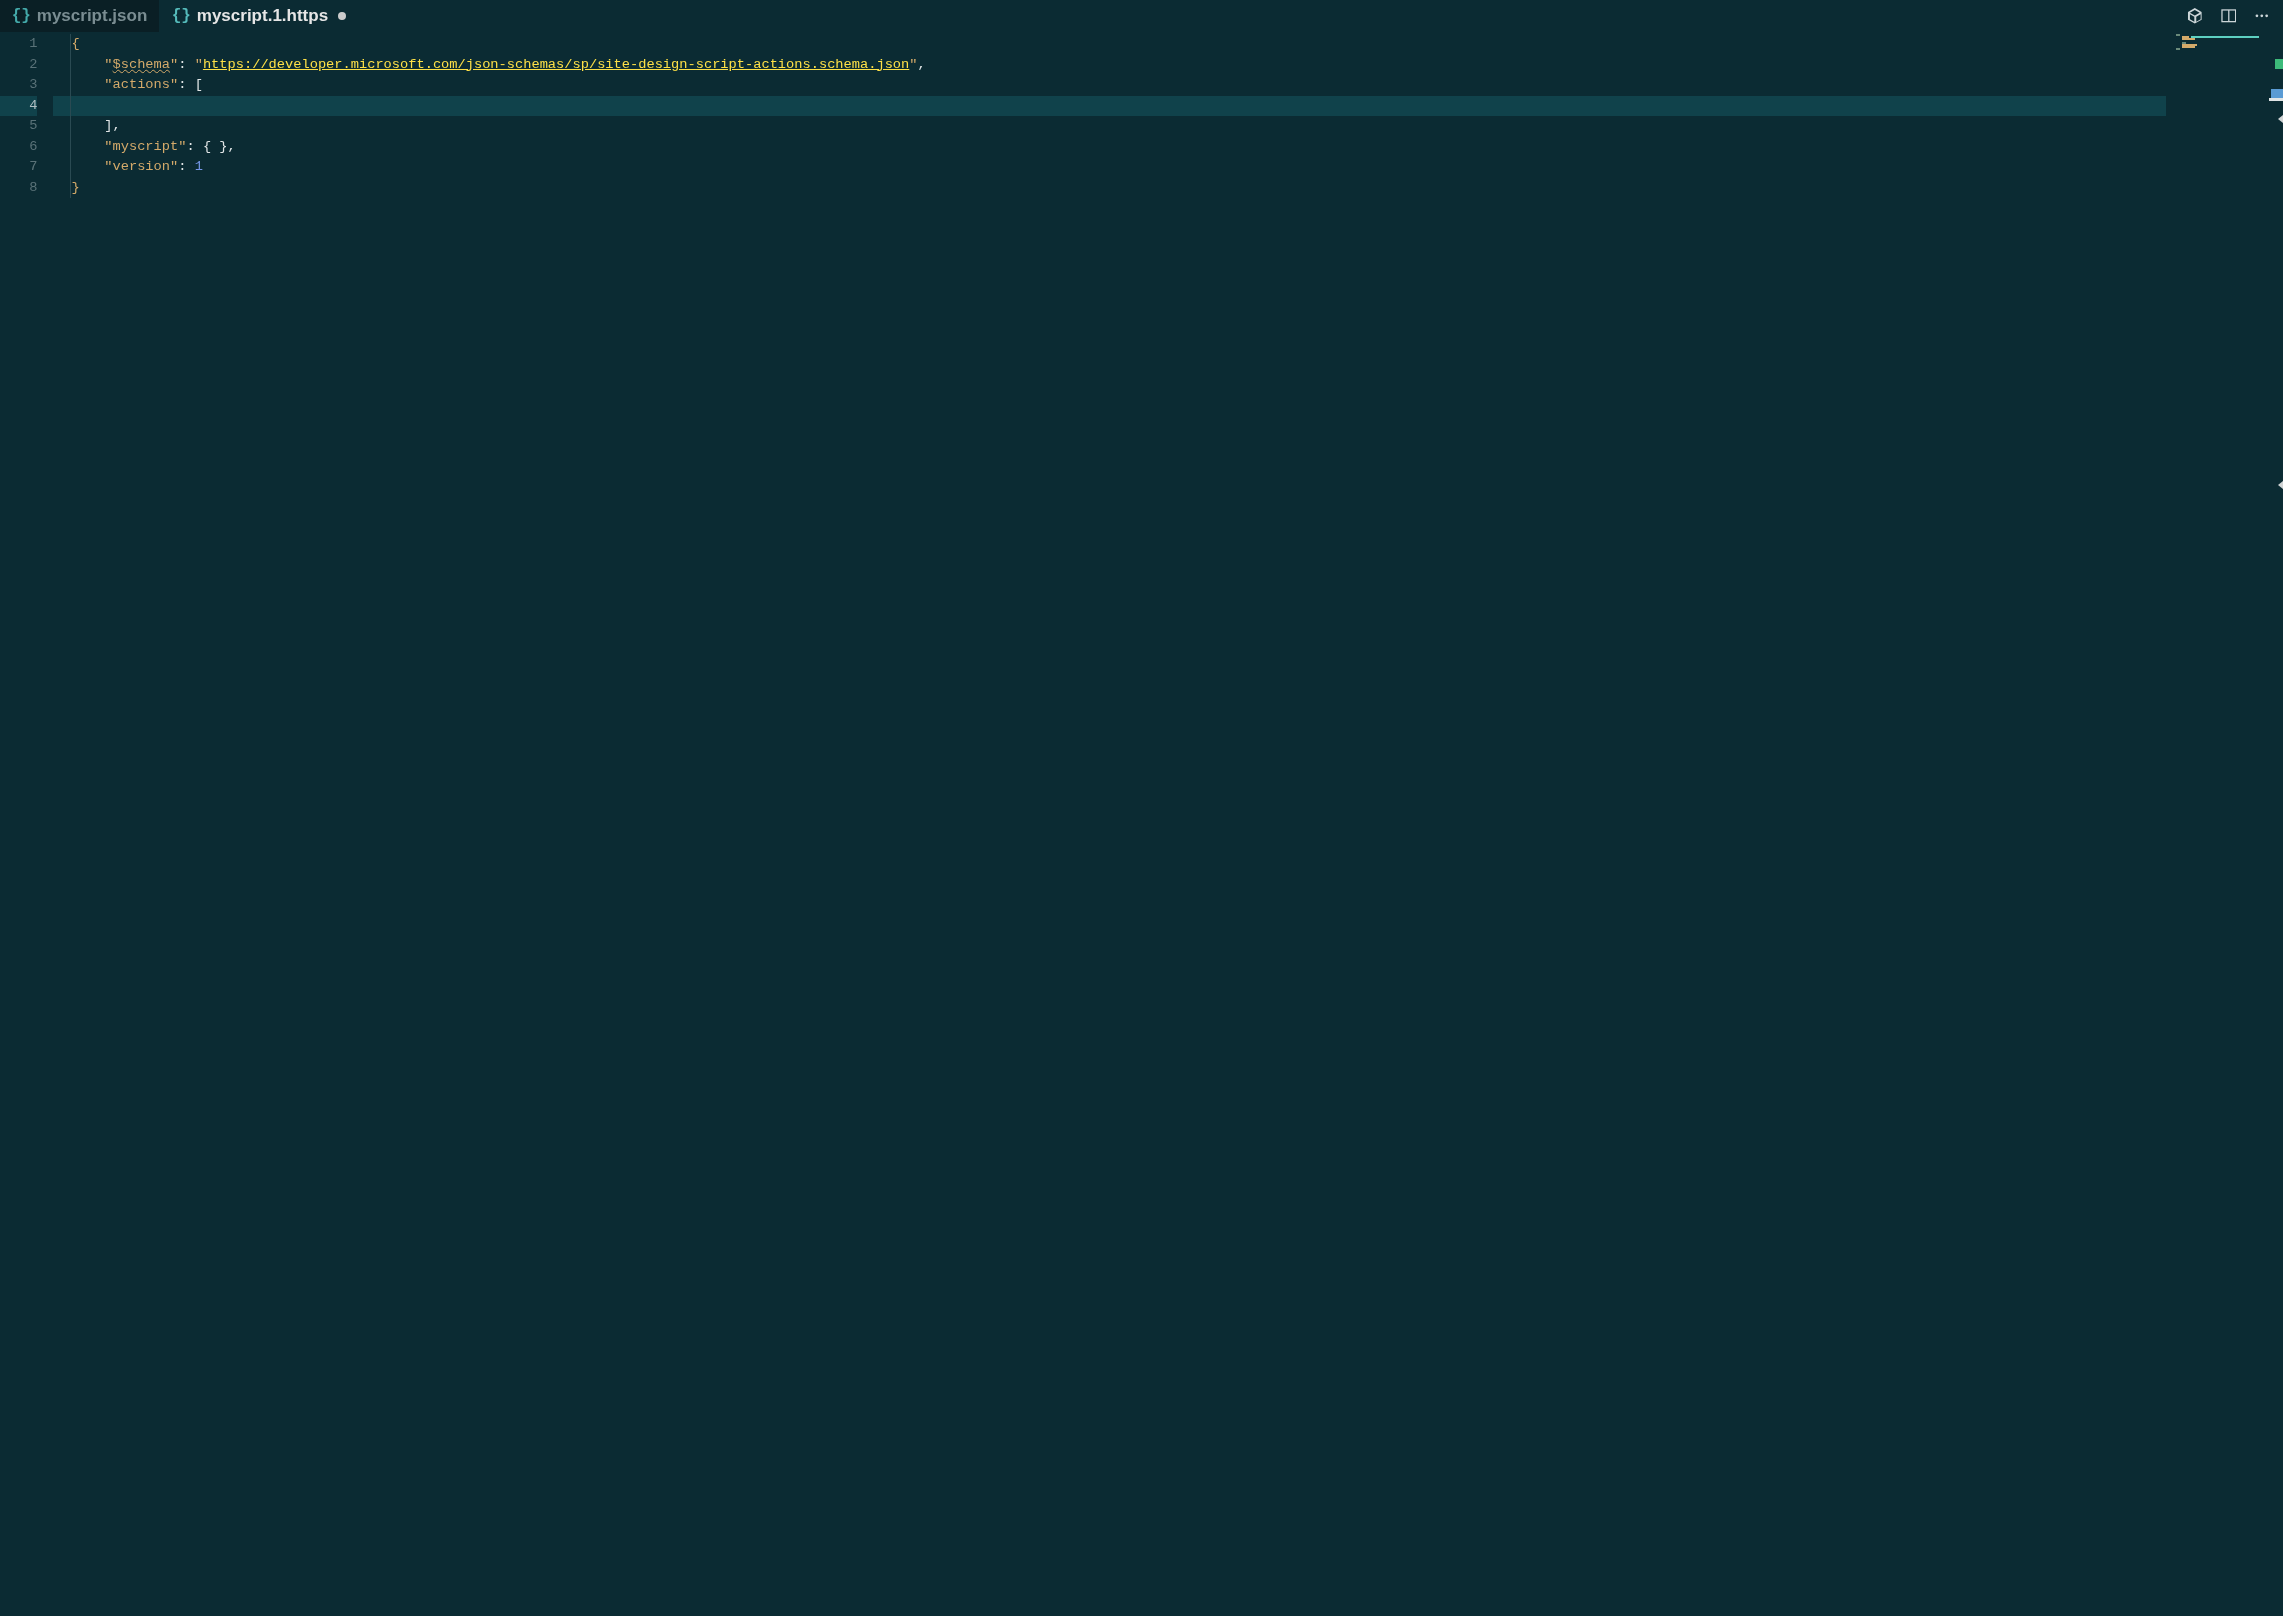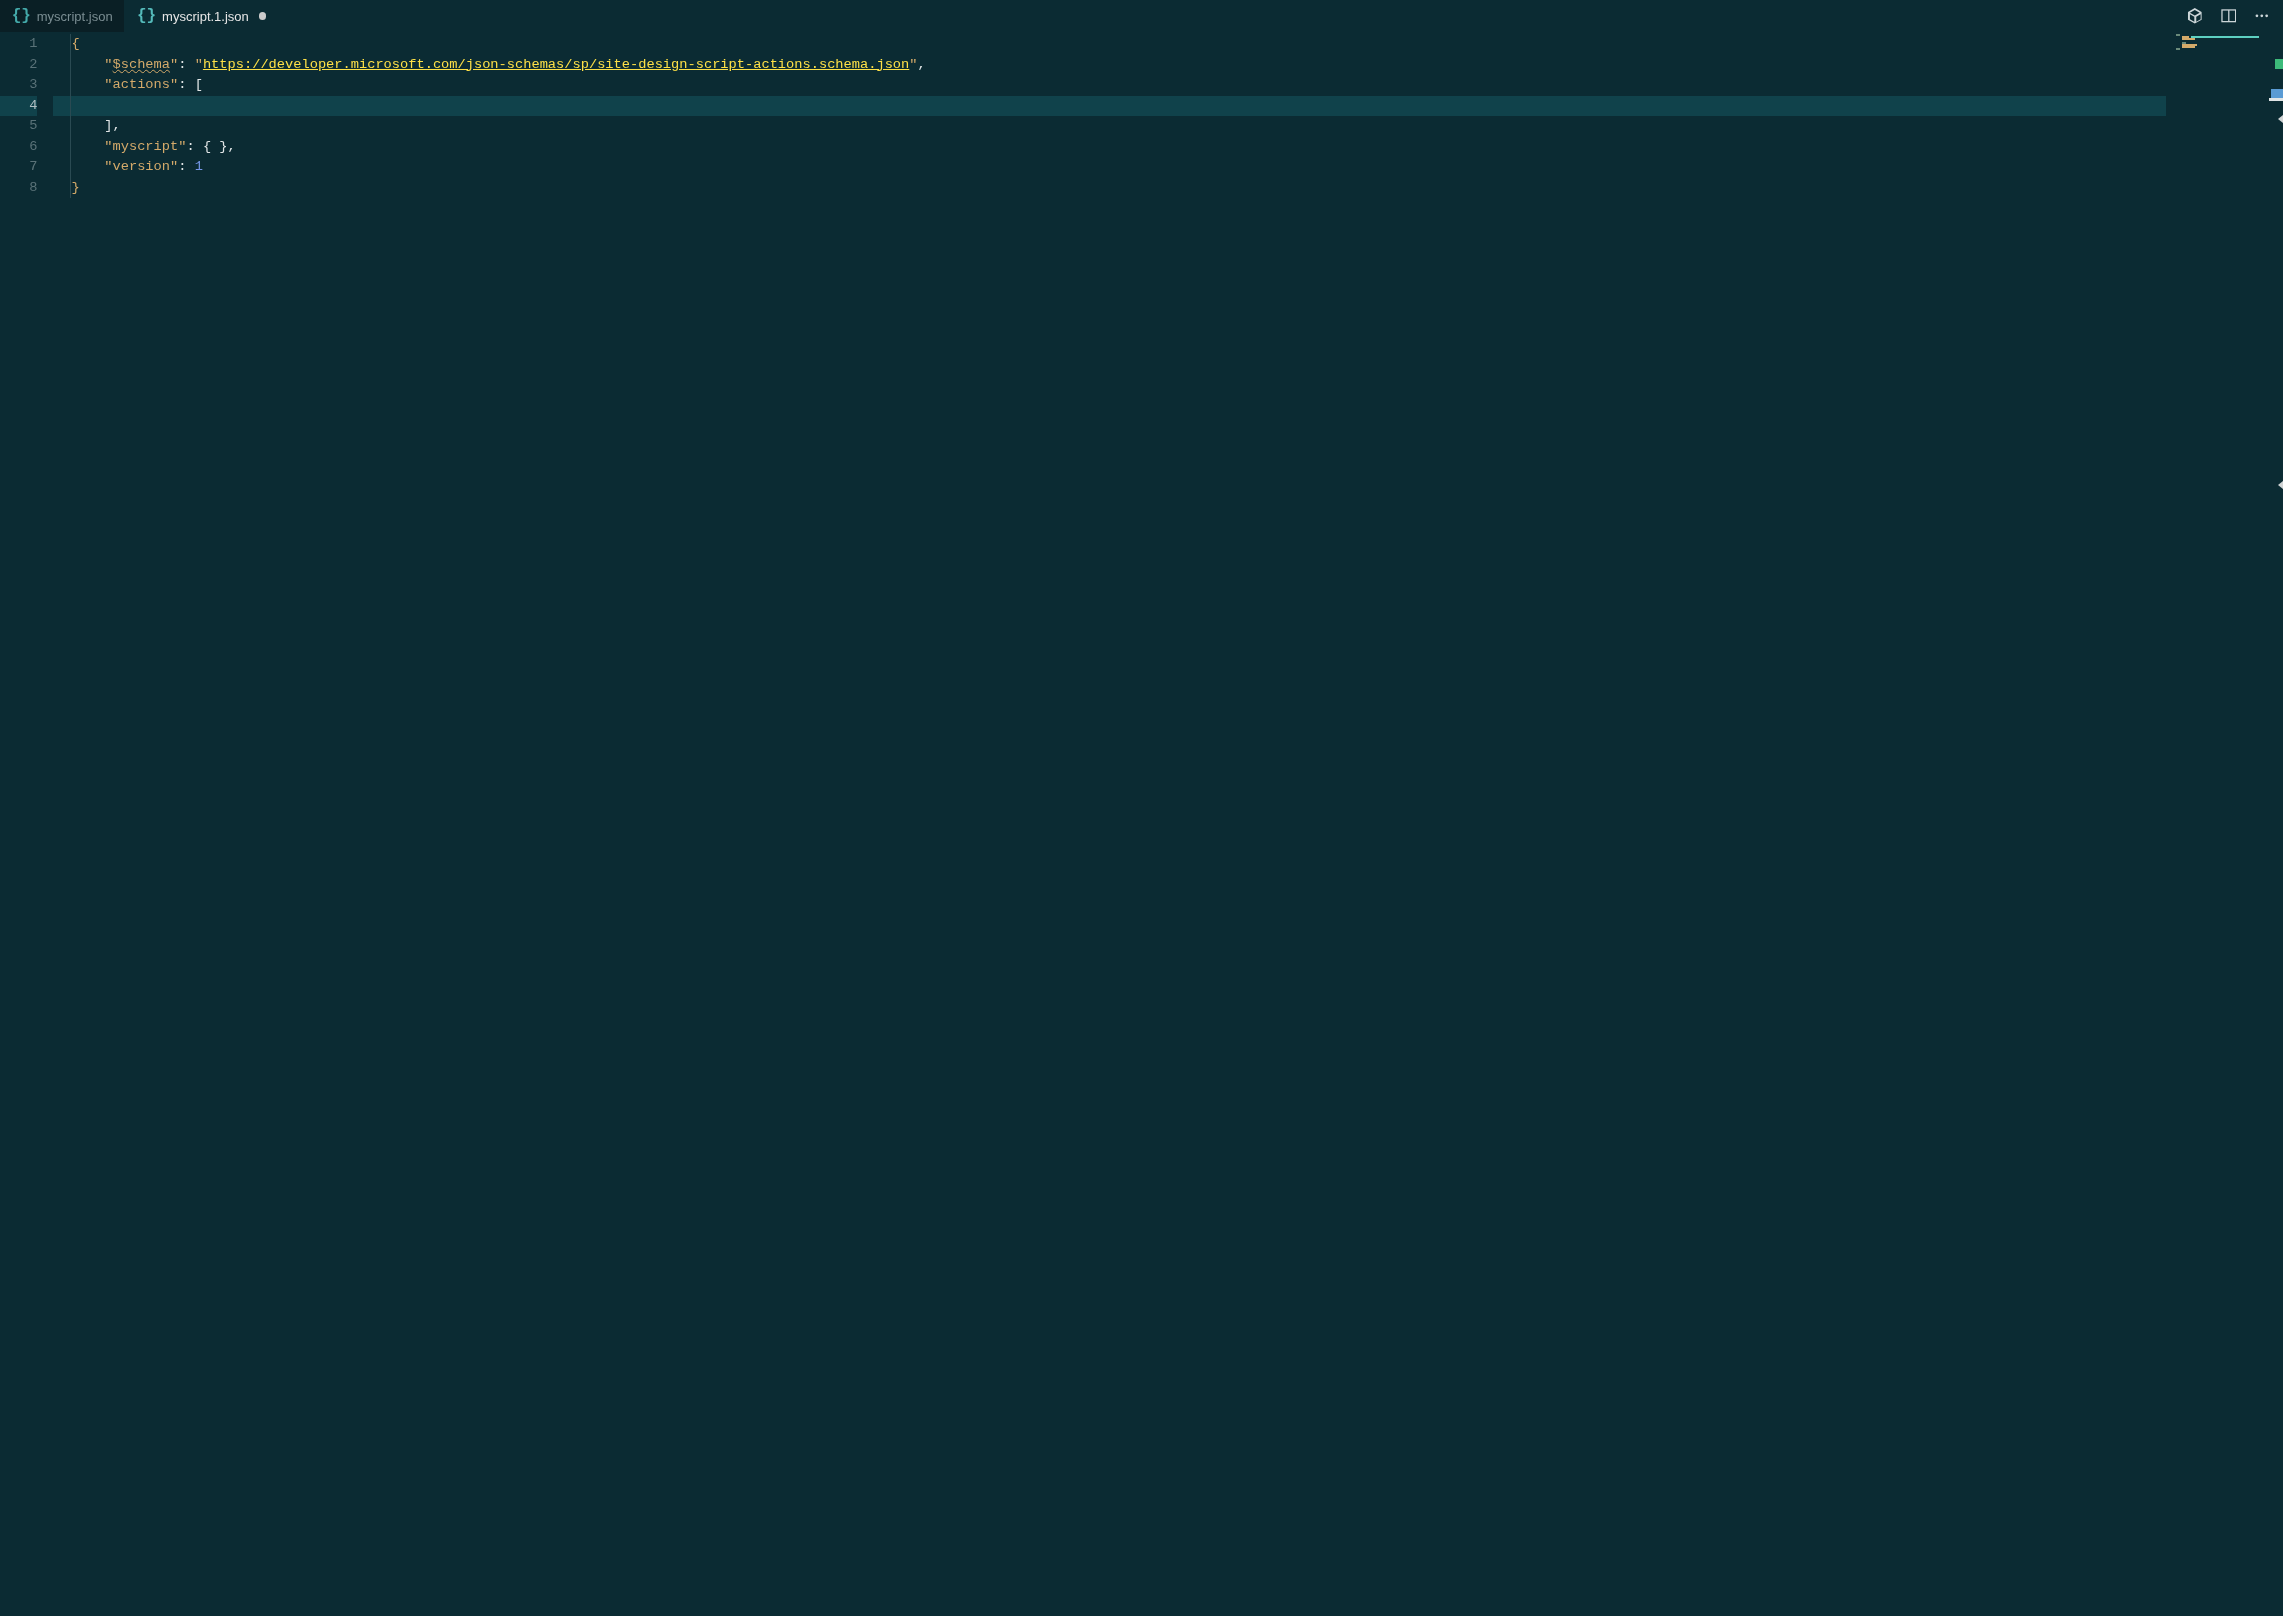--- a/index.html
+++ b/index.html
@@ -38,22 +38,23 @@
       color: #e6e6e6;
     }
     .tab-icon {
       font-weight: bold;
       color: #4aa;
     }
     .tab.active .tab-icon {
       color: #5bb;
     }
     .tab-name {
-      font-size: 13px;
+      font-size: 17px;
       font-family: -apple-system, BlinkMacSystemFont, 'Segoe UI', sans-serif;
+      font-weight: bold;
     }
     .tab-modified {
       width: 7.8px;
       height: 7.8px;
       border-radius: 50%;
       background: #ccc;
       margin-left: 3.9px;
     }
     .tab-bar-spacer {
       flex: 1;
@@ -183,21 +184,21 @@
 </head>
 <body>
 
 <div class="tab-bar">
   <div class="tab">
     <span class="tab-icon">{}</span>
     <span class="tab-name">myscript.json</span>
   </div>
   <div class="tab active">
     <span class="tab-icon">{}</span>
-    <span class="tab-name">myscript.1.json</span>
+    <span class="tab-name">myscript.1.https</span>
     <span class="tab-modified"></span>
   </div>
   <div class="tab-bar-spacer"></div>
   <div class="tab-actions">
     <span class="action-icon">
       <svg viewBox="0 0 16 16" fill="currentColor">
           <path d="M8 0L1 4v8l7 4 7-4V4L8 0zm0 2l5 2.8L8 7.6 3 4.8 8 2zm-5 4.5l4.5 2.5v5L3 11.5v-5zm6.5 7.5v-5L14 6.5v5l-4.5 2.5z"></path>
         </svg>
     </span>
     <span class="action-icon">

